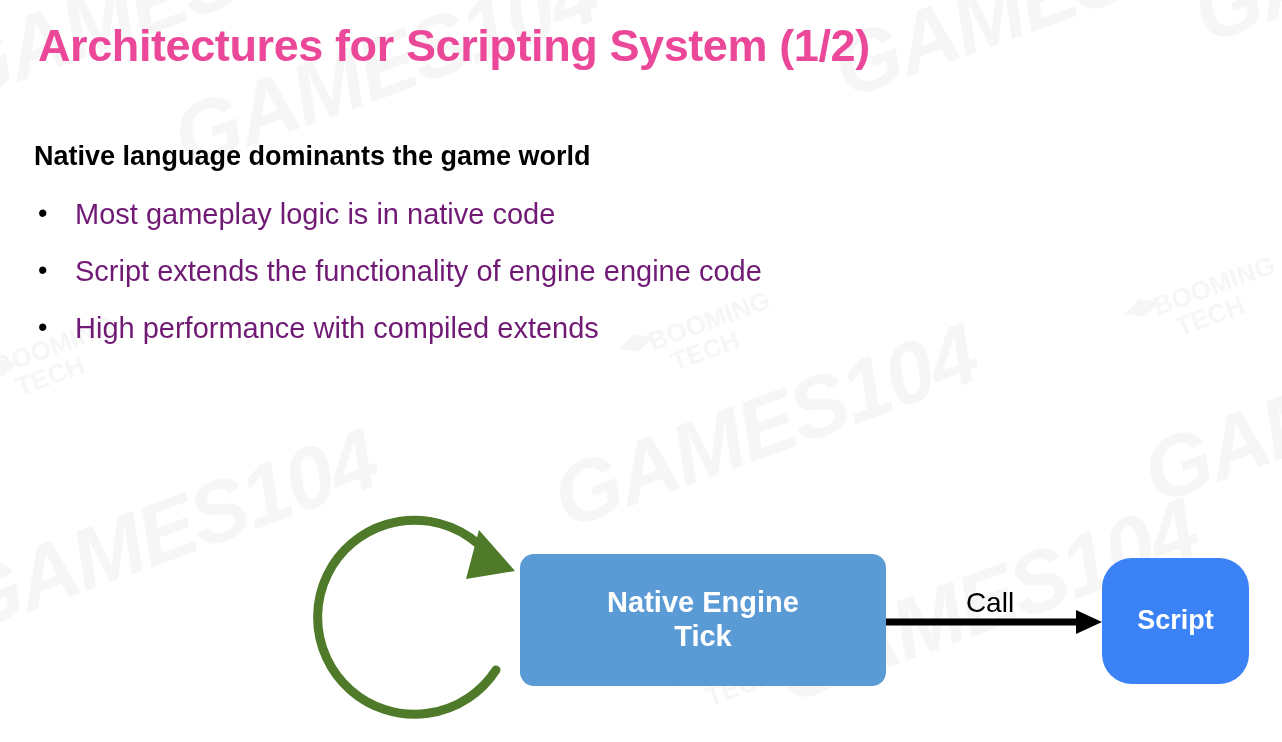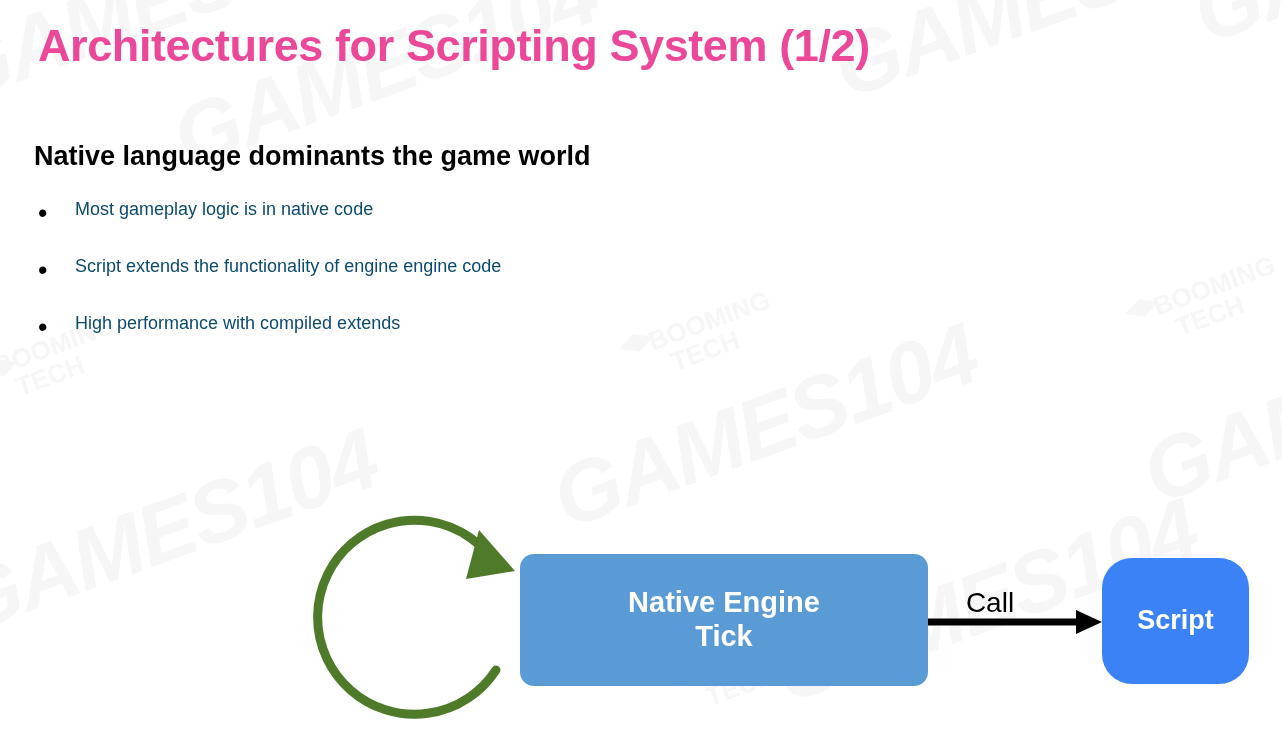--- a/index.html
+++ b/index.html
@@ -94,23 +94,23 @@
     width: 41px;
     flex: 0 0 41px;
     font-size: 27px;
     line-height: 1;
     color: #000000;
     text-align: left;
     padding-left: 4px;
     box-sizing: border-box;
   }
   .bullet-text {
-    font-size: 18px;
+    font-size: 29px;
     line-height: 1;
-    color: #0c4a6e;
+    color: #701a75;
     white-space: nowrap;
   }
 
   
   #diagram {
     position: absolute;
     left: 0;
     top: 0;
     width: 1282px;
     height: 742px;
@@ -127,21 +127,21 @@
     justify-content: center;
     text-align: center;
     color: #ffffff;
     font-weight: bold;
     line-height: 1.16;
     box-sizing: border-box;
   }
   #box-native {
     left: 520px;
     top: 554px;
-    width: 408px;
+    width: 366px;
     height: 132px;
     font-size: 29px;
   }
   #box-script {
     left: 1102px;
     top: 558px;
     width: 147px;
     height: 126px;
     font-size: 27px;
   }

